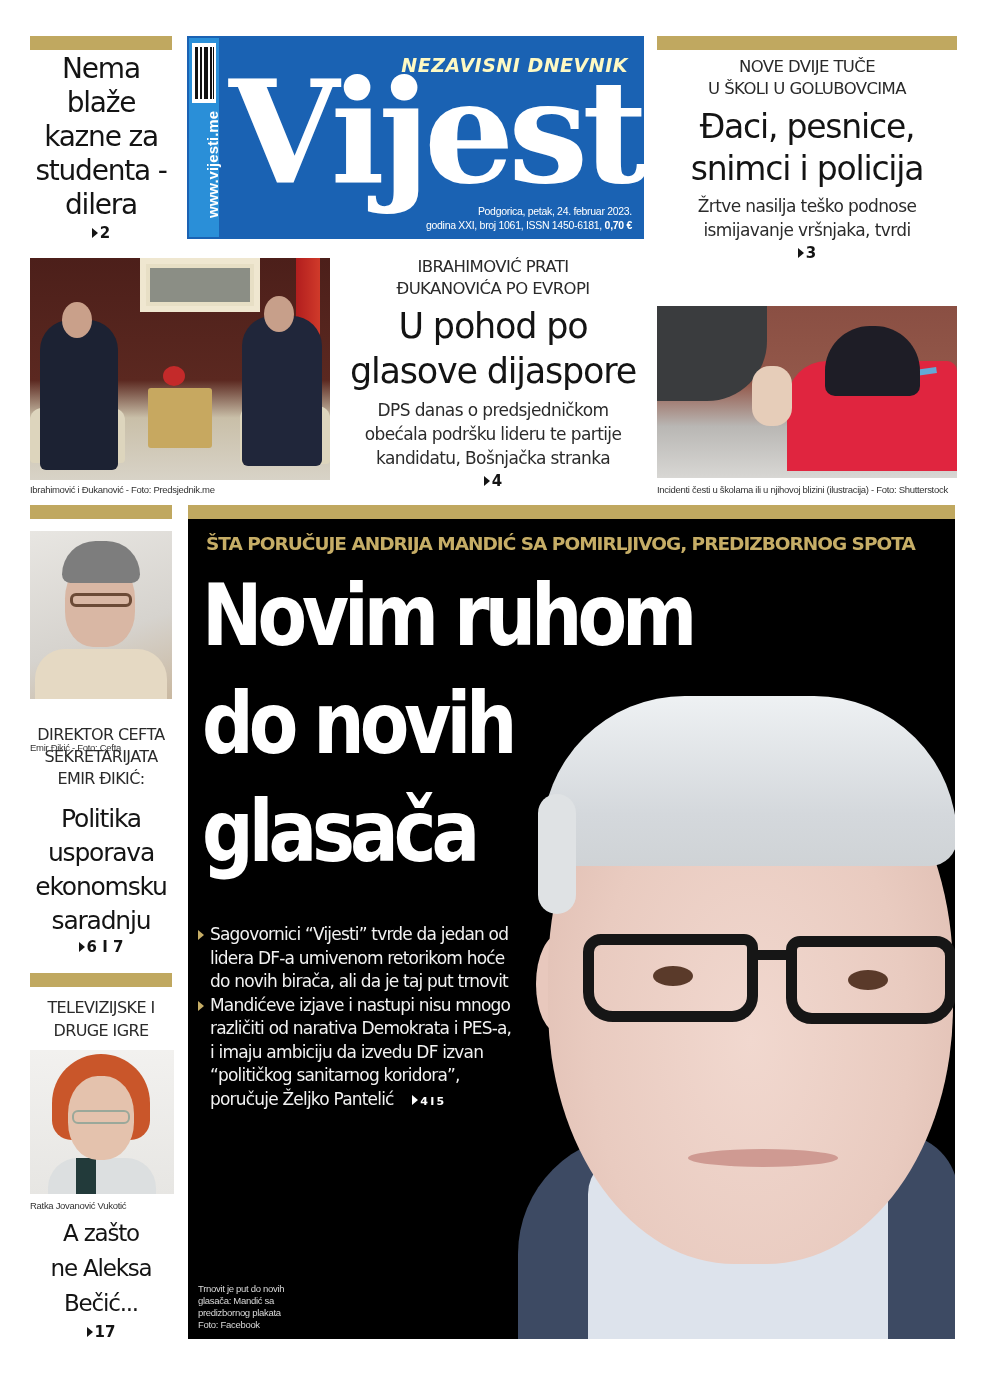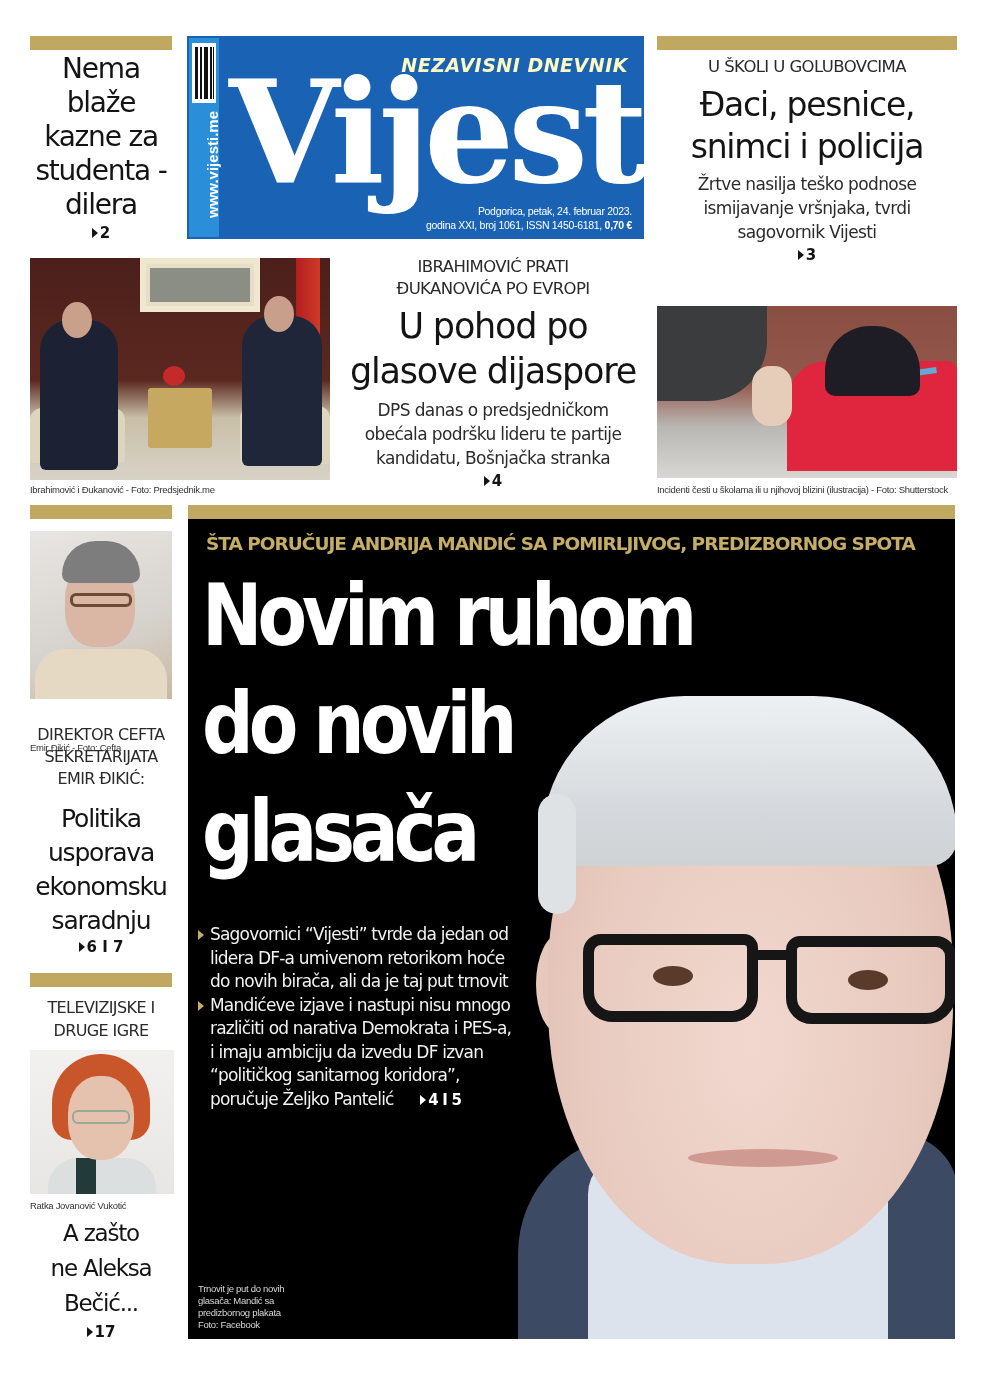--- a/index.html
+++ b/index.html
@@ -75,21 +75,21 @@
   .p-glass-l { position: absolute; left: 65px; top: 230px; width: 175px; height: 88px; border: 11px solid #161616; border-radius: 18px 14px 26px 30px; }
   .p-glass-r { position: absolute; left: 268px; top: 232px; width: 170px; height: 88px; border: 11px solid #161616; border-radius: 14px 20px 30px 26px; }
   .p-bridge { position: absolute; left: 236px; top: 246px; width: 36px; height: 10px; background: #161616; }
   .p-eye-l { position: absolute; left: 135px; top: 262px; width: 40px; height: 20px; background: #5a3a2a; border-radius: 50%; }
   .p-eye-r { position: absolute; left: 330px; top: 266px; width: 40px; height: 20px; background: #5a3a2a; border-radius: 50%; }
   .p-mouth { position: absolute; left: 170px; top: 445px; width: 150px; height: 18px; background: #cf9a92; border-radius: 50%; }
 
   .bullets { position: absolute; left: 10px; top: 404px; width: 320px; font-family: "DejaVu Sans", sans-serif; color: #f2f2f2; font-size: 17px; line-height: 23.5px; letter-spacing: -0.8px; }
   .bullet { position: relative; padding-left: 12px; }
   .bullet .btri { position: absolute; left: 0; top: 7px; width: 0; height: 0; border-top: 5px solid transparent; border-bottom: 5px solid transparent; border-left: 6px solid #c6ad66; }
-  .lead-ref { font-weight: bold; font-size: 15px; margin-left: 22px; color: #fff; }
+  .lead-ref { font-weight: bold; font-size: 11px; margin-left: 14px; color: #fff; }
   .lead-ref .rtri { display: inline-block; width: 0; height: 0; border-top: 5px solid transparent; border-bottom: 5px solid transparent; border-left: 6px solid #fff; margin-right: 2px; }
   .lead-caption { position: absolute; left: 10px; top: 764px; width: 110px; font-family: "Liberation Sans", sans-serif; font-size: 9.5px; line-height: 12px; color: #d8d8d8; letter-spacing: -0.3px; }
 </style>
 </head>
 <body>
 
 <div class="goldbar" style="left:30px; top:36px; width:142px;"></div>
 <div class="goldbar" style="left:657px; top:36px; width:300px;"></div>
 <div class="goldbar" style="left:30px; top:505px; width:142px;"></div>
 <div class="goldbar" style="left:188px; top:505px; width:767px;"></div>
@@ -122,30 +122,30 @@
   <div class="mast-logo">Vijesti</div>
   <div class="mast-tag">NEZAVISNI DNEVNIK</div>
   <div class="mast-date">
     <div>Podgorica, petak, 24. februar 2023.</div>
     <div><span>godina XXI, broj 1061, ISSN 1450-6181,</span> <b>0,70 €</b></div>
   </div>
 </div>
 
 <div class="abs center" style="left:657px; top:56px; width:300px;">
   <div class="kicker" style="font-size:16.5px;">
+    <div>NOVE DVIJE TUČE</div>
     <div>U ŠKOLI U GOLUBOVCIMA</div>
   </div>
   <div class="head" style="font-size:33px; line-height:42px; margin-top:6px;">
     <div>Đaci, pesnice,</div>
     <div>snimci i policija</div>
   </div>
   <div class="deck" style="font-size:17px; line-height:24px; margin-top:4px;">
     <div>Žrtve nasilja teško podnose</div>
     <div>ismijavanje vršnjaka, tvrdi</div>
-    <div>sagovornik Vijesti</div>
   </div>
   <div class="pageref" style="margin-top:2px;">
     <span class="tri"></span><span>3</span>
   </div>
 </div>
 
 <div class="photo ph-meeting">
   <div class="frame"></div>
   <div class="flag"></div>
   <div class="chair-l"></div>

